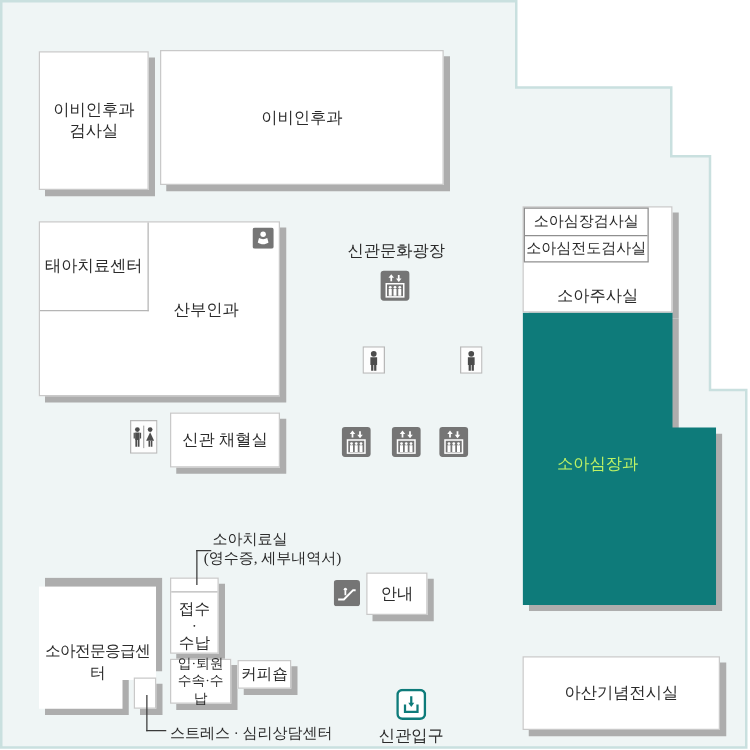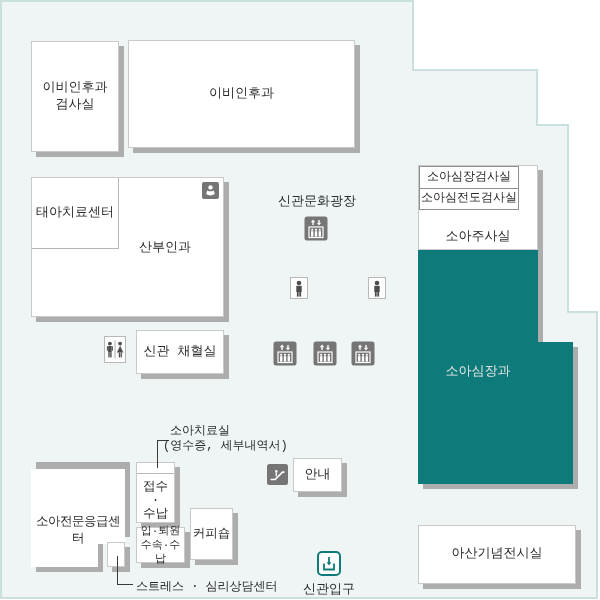--- a/index.html
+++ b/index.html
@@ -1,38 +1,38 @@
 <!DOCTYPE html>
 <html><head>
 <meta charset="utf-8">
 <style>
   html,body{margin:0;padding:0;background:#ffffff;}
   .stage{position:relative;width:600px;height:600px;background:#ffffff;overflow:hidden;
-         font-family:Liberation Mono, monospace;color:#2a2a2a;}
+         font-family:Liberation Serif, serif;color:#2a2a2a;}
   .floor-svg{position:absolute;left:0;top:0;}
   .room{position:absolute;background:#ffffff;border:1px solid #c9c9c9;
         box-shadow:5px 5px 0 #adadad;box-sizing:border-box;
         display:flex;flex-direction:column;align-items:center;justify-content:center;
         text-align:center;font-size:13px;line-height:1.3;color:#2a2a2a;}
   .room .ln{display:block;}
   .poly{position:absolute;}
   .poly .pshadow{position:absolute;inset:0;background:#adadad;transform:translate(5px,5px);}
   .poly .pbody{position:absolute;inset:0;background:#ffffff;}
   .lbl{position:absolute;font-size:13px;color:#2a2a2a;}
   .center{text-align:center;}
   .cline{position:absolute;background:#3a3a3a;}
   .icon{position:absolute;line-height:0;}
   .subbox{position:absolute;left:0;top:0;width:87px;height:71px;
           border-right:1px solid #b5b5b5;border-bottom:1px solid #b5b5b5;
           display:flex;align-items:center;justify-content:center;font-size:13px;box-sizing:border-box;}
   .hx-box{position:absolute;left:0;top:0;width:100px;height:44px;border:1px solid #8f8f8f;box-sizing:border-box;}
   .hx-row{height:21px;display:flex;align-items:center;justify-content:center;font-size:12px;}
   .hx-row.r2{border-top:1px solid #8f8f8f;height:20px;}
   .strip{position:absolute;left:0;top:0;right:0;height:10px;border-bottom:1px solid #b8b8b8;}
-  .teal-label{position:absolute;left:0;top:112px;width:120px;text-align:center;color:#e5e5e5;font-size:13px;}
+  .teal-label{position:absolute;left:0;top:112px;width:120px;text-align:center;color:#bef264;font-size:13px;}
 </style>
 </head>
 <body>
 
 <div class="stage">
 
   <svg class="floor-svg" width="600" height="600">
     <path d="M1,1 L413,1 L413,70 L537,70 L537,125 L568,125 L568,312 L597,312 L597,598 L1,598 Z" fill="#eff5f5" stroke="#c9e0df" stroke-width="2"></path>
   </svg>
 
@@ -215,21 +215,21 @@
       <span class="ln">·</span>
       <span class="ln">수납</span>
     </div>
   </div>
 
   <div class="room" style="left:136px;top:527px;width:49px;height:36px;font-size:11px;line-height:1.3;">
     <span class="ln">입·퇴원</span>
     <span class="ln">수속·수납</span>
   </div>
 
-  <div class="room" style="left:190px;top:508px;width:43px;height:52px;font-size:12.5px;">
+  <div class="room" style="left:190px;top:528px;width:43px;height:23px;font-size:12.5px;">
     <span class="ln">커피숍</span>
   </div>
 
   <div class="room" style="left:293px;top:458px;width:49px;height:34px;">
     <span class="ln">안내</span>
   </div>
 
   <div class="icon" style="left:267px;top:464px;">
     <svg width="21" height="21" viewBox="0 0 21 21">
       <rect width="21" height="21" rx="2.5" fill="#757575"></rect>

